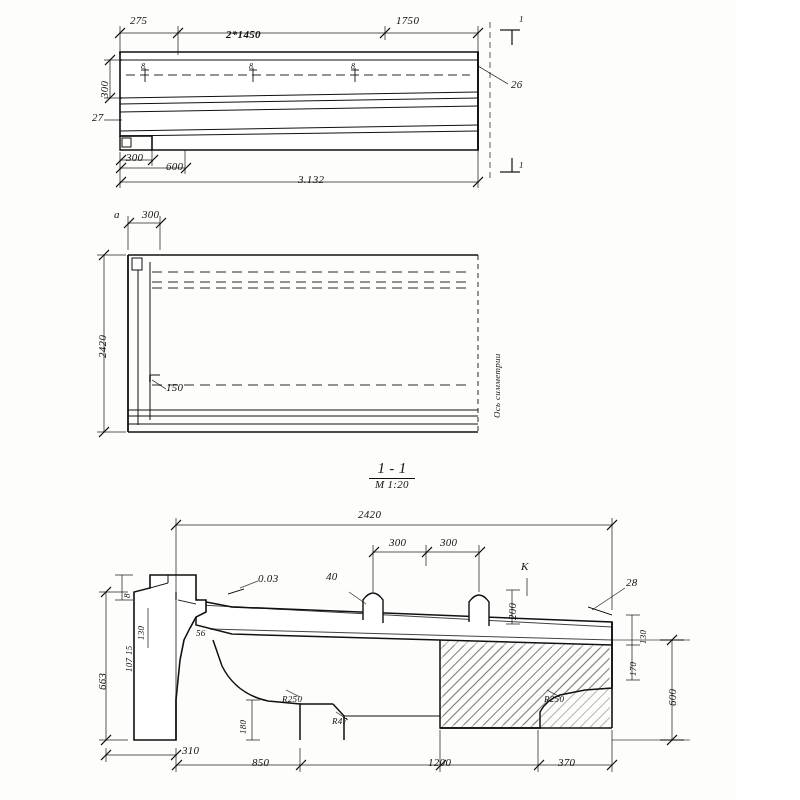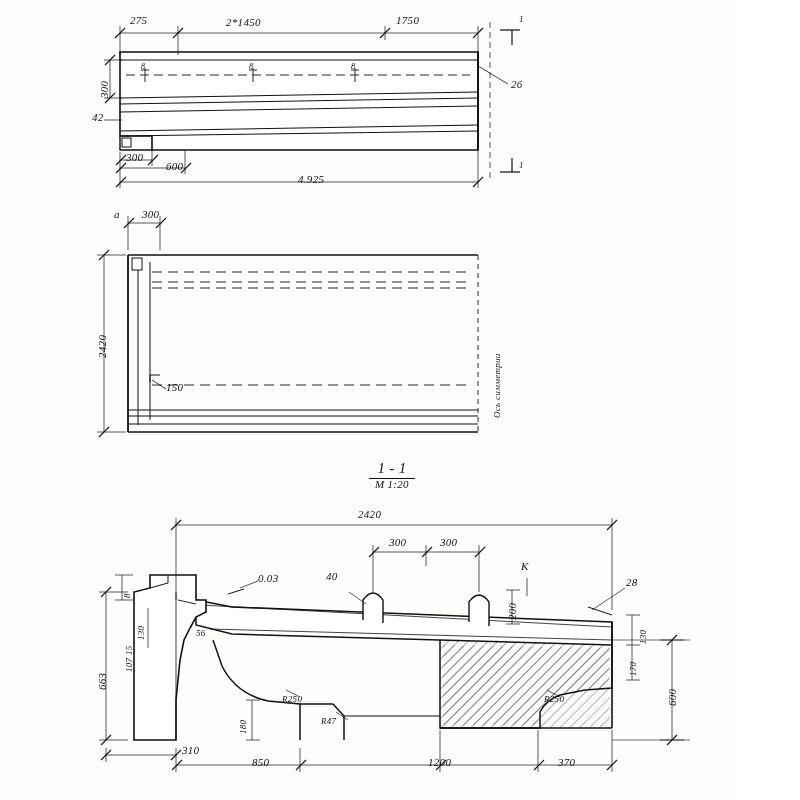--- a/index.html
+++ b/index.html
@@ -310,30 +310,30 @@
         <line x1="534" y1="770" x2="544" y2="760"></line>
         <line x1="607" y1="770" x2="617" y2="760"></line>
       </g>
 
       <line x1="612" y1="740" x2="690" y2="740" stroke-width="0.6"></line>
       <line x1="612" y1="640" x2="690" y2="640" stroke-width="0.6"></line>
     </g>
   </svg>
 
   <div class="lbl" style="left:130px; top:14px;">275</div>
-  <div class="lbl" style="left:226px; top:16px;">2*1450</div>
+  <div class="lbl" style="left:226px; top:28px;font-weight:bold;">2*1450</div>
   <div class="lbl" style="left:396px; top:14px;">1750</div>
   <div class="lbl small" style="left:519px; top:14px;">1</div>
   <div class="lbl small" style="left:519px; top:160px;">1</div>
   <div class="lbl rot90" style="left:98px; top:98px;">300</div>
-  <div class="lbl" style="left:92px; top:111px;">42</div>
+  <div class="lbl" style="left:92px; top:111px;">27</div>
   <div class="lbl" style="left:511px; top:78px;">26</div>
   <div class="lbl" style="left:126px; top:151px;">300</div>
   <div class="lbl" style="left:166px; top:160px;">600</div>
-  <div class="lbl" style="left:298px; top:173px;">4.925</div>
+  <div class="lbl" style="left:298px; top:173px;">3.132</div>
   <div class="lbl tiny" style="left:141px; top:62px;">8</div>
   <div class="lbl tiny" style="left:249px; top:62px;">8</div>
   <div class="lbl tiny" style="left:351px; top:62px;">8</div>
 
   <div class="lbl" style="left:114px; top:208px;">а</div>
   <div class="lbl" style="left:142px; top:208px;">300</div>
   <div class="lbl rot90" style="left:96px; top:358px;">2420</div>
   <div class="lbl" style="left:166px; top:381px;">150</div>
   <div class="lbl small rot90" style="left:492px; top:418px;">Ось симметрии</div>
 
@@ -351,20 +351,20 @@
   <div class="lbl small rot90" style="left:122px; top:598px;">8</div>
   <div class="lbl small rot90" style="left:136px; top:640px;">130</div>
   <div class="lbl small rot90" style="left:124px; top:672px;">107 15</div>
   <div class="lbl rot90" style="left:96px; top:690px;">663</div>
   <div class="lbl small" style="left:196px; top:628px;">56</div>
   <div class="lbl small rot90" style="left:638px; top:644px;">130</div>
   <div class="lbl small rot90" style="left:628px; top:676px;">170</div>
   <div class="lbl rot90" style="left:666px; top:706px;">600</div>
   <div class="lbl small" style="left:282px; top:694px;">R250</div>
   <div class="lbl small" style="left:544px; top:694px;">R250</div>
-  <div class="lbl small" style="left:321px; top:716px;font-family:Liberation Serif, serif;">R47</div>
+  <div class="lbl small" style="left:332px; top:716px;font-family:Liberation Serif, serif;">R47</div>
   <div class="lbl small rot90" style="left:238px; top:734px;">180</div>
   <div class="lbl" style="left:182px; top:744px;text-align:right;">310</div>
   <div class="lbl" style="left:252px; top:756px;">850</div>
   <div class="lbl" style="left:428px; top:756px;">1200</div>
   <div class="lbl" style="left:558px; top:756px;">370</div>
 
 </div>
 
 </body></html>

